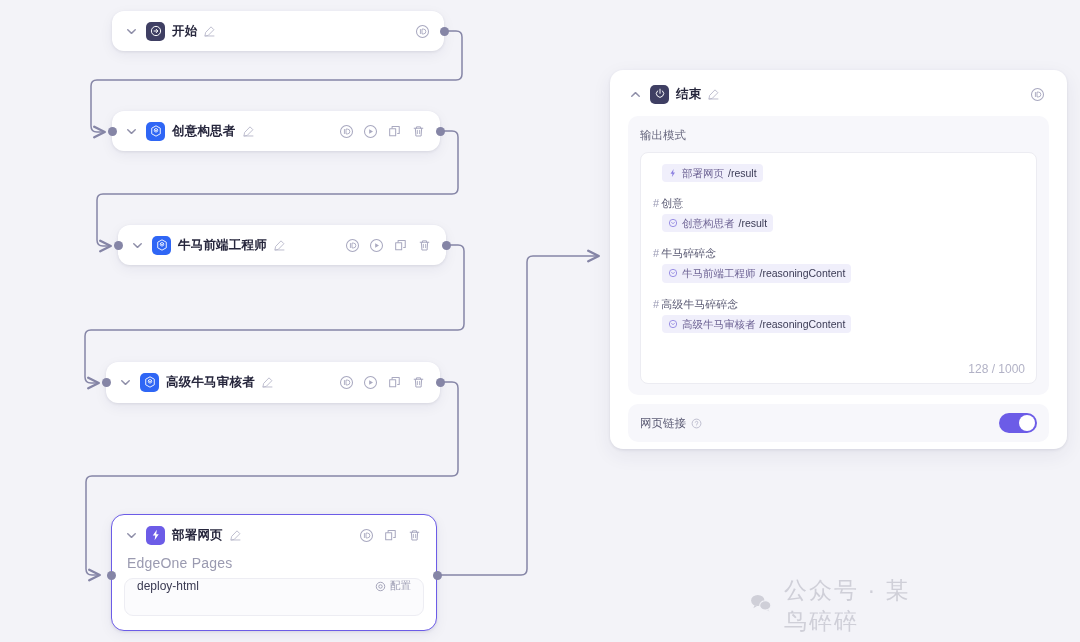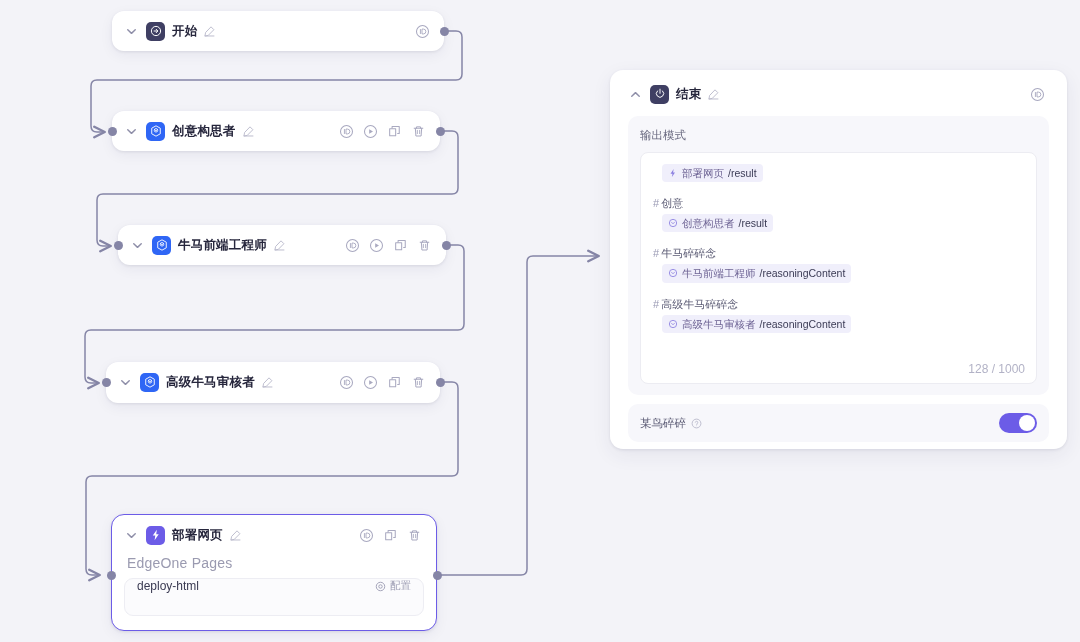--- a/index.html
+++ b/index.html
@@ -581,28 +581,39 @@
             <span class="cnode">高级牛马审核者</span>
               <span class="cfield">/reasoningContent</span>
           </span>
         </div>
 
         <span class="counter">128 / 1000</span>
       </div>
     </div>
 
     <div class="ep-foot">
-      <span class="foot-label">某鸟碎碎</span>
+      <span class="foot-label">网页链接</span>
       <span class="qmark">
         <svg viewBox="0 0 14 14">
             <circle cx="7" cy="7" r="5.6" fill="none" stroke="currentColor" stroke-width="1.1"></circle>
             <path d="M5.5 5.4 a1.6 1.6 0 1 1 1.9 1.9 v1" fill="none" stroke="currentColor" stroke-width="1.05" stroke-linecap="round"></path>
             <circle cx="7.1" cy="10" r=".6" fill="currentColor"></circle>
           </svg>
       </span>
       <span class="toggle">
         <span class="knob"></span>
       </span>
     </div>
   </div>
 
+  <div id="wm">
+    <span class="wchat">
+      <svg viewBox="0 0 34 30">
+        <ellipse cx="12" cy="11.5" rx="10.3" ry="8.6" fill="currentColor"></ellipse>
+        <path d="M7.2 18.4 L5.2 23.6 L10.4 20.6 Z" fill="currentColor"></path>
+        <ellipse cx="23.6" cy="19.2" rx="8.6" ry="7.2" fill="currentColor" stroke="#f3f3f8" stroke-width="1.6"></ellipse>
+        <path d="M28.2 25 L30.2 29 L25.6 26.6 Z" fill="currentColor" stroke="#f3f3f8" stroke-width="1.2"></path>
+      </svg>
+    </span>
+    <span>公众号 · 某鸟碎碎</span>
+  </div>
 
 </div>
 
 </body></html>

